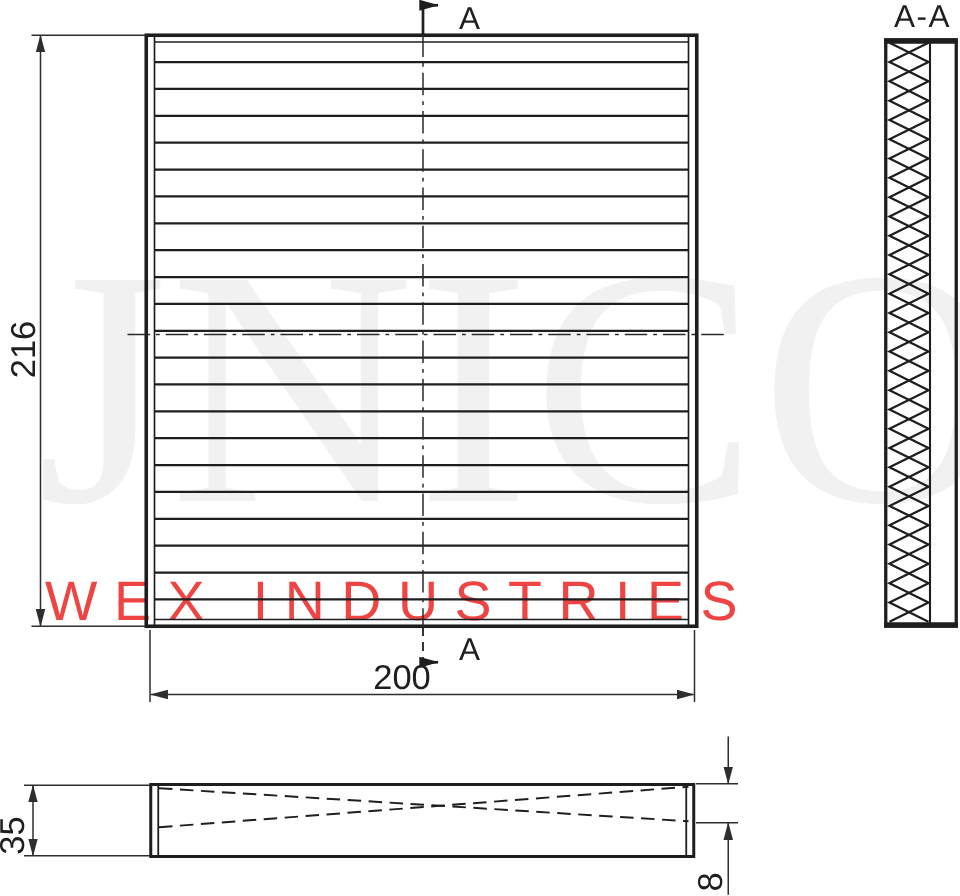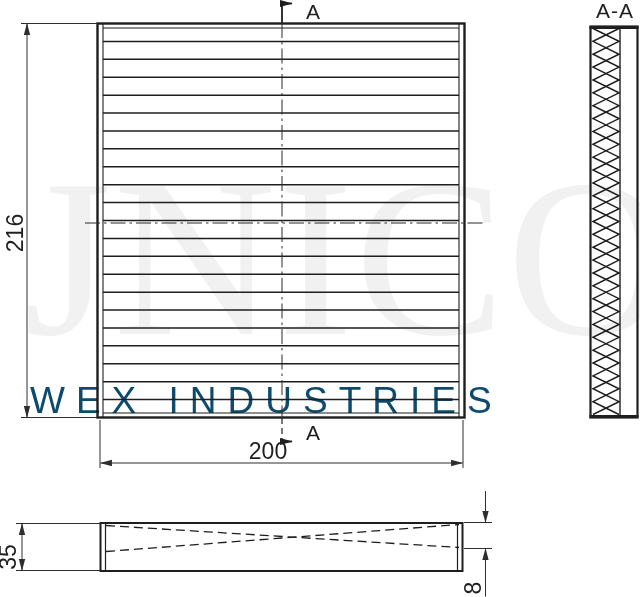--- a/index.html
+++ b/index.html
@@ -17,21 +17,21 @@
     letter-spacing:2px;
     color:#f1f1f1;
     white-space:nowrap;
     user-select:none;
   }
   .wm2{
     position:absolute;left:30px;top:382px;
     font-family:"Liberation Sans", sans-serif;
     font-size:37px;line-height:1;
     letter-spacing:11px;
-    color:#0c4a6e;
+    color:#ef4444;
     white-space:nowrap;
     user-select:none;
   }
   svg.drawing{position:absolute;left:0;top:0;}
   svg text{
     font-family:"Liberation Sans", sans-serif;
     fill:#1f1f1f;
   }
   .dimtext{font-size:23px;}
   .marktext{font-size:21px;}

